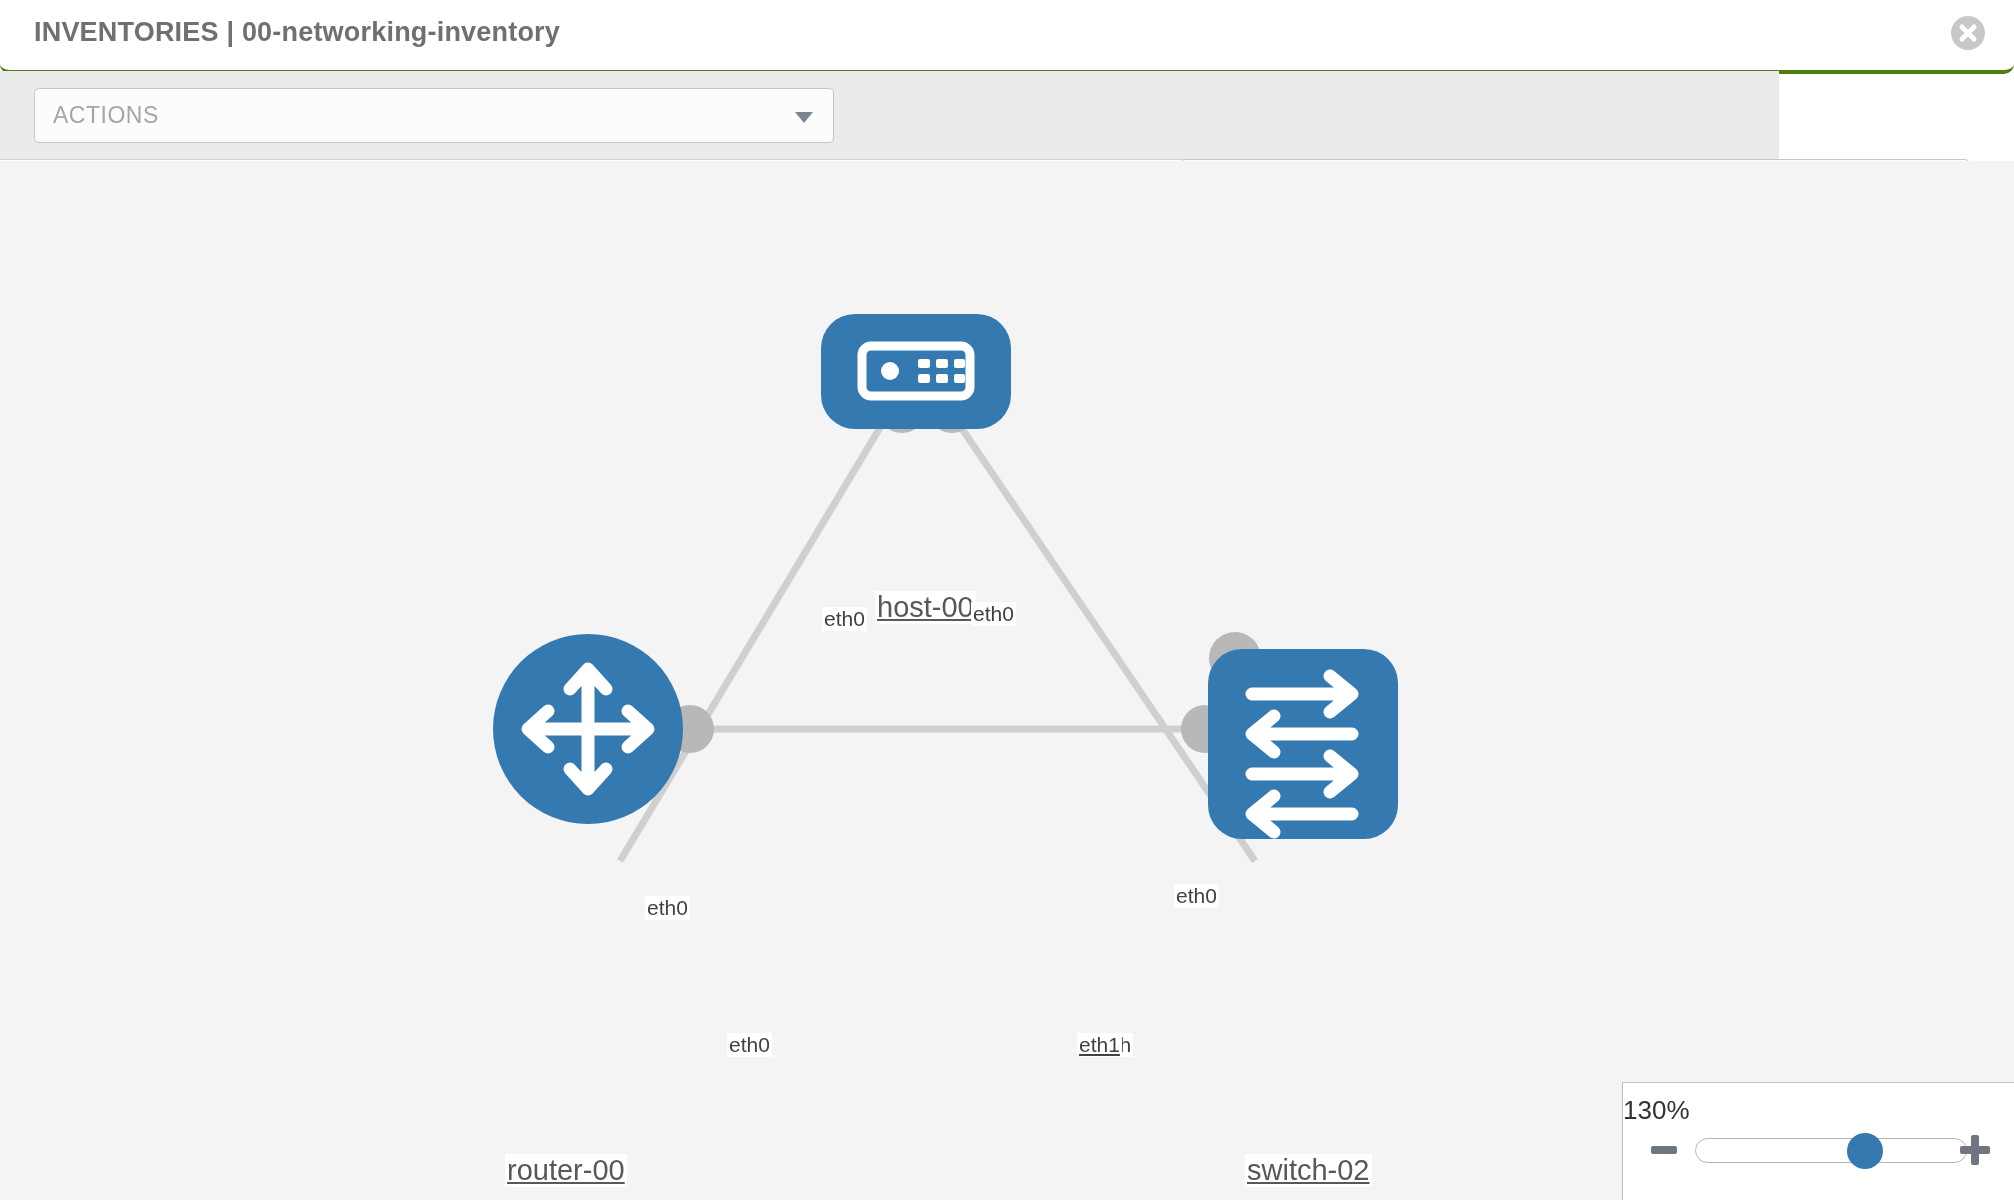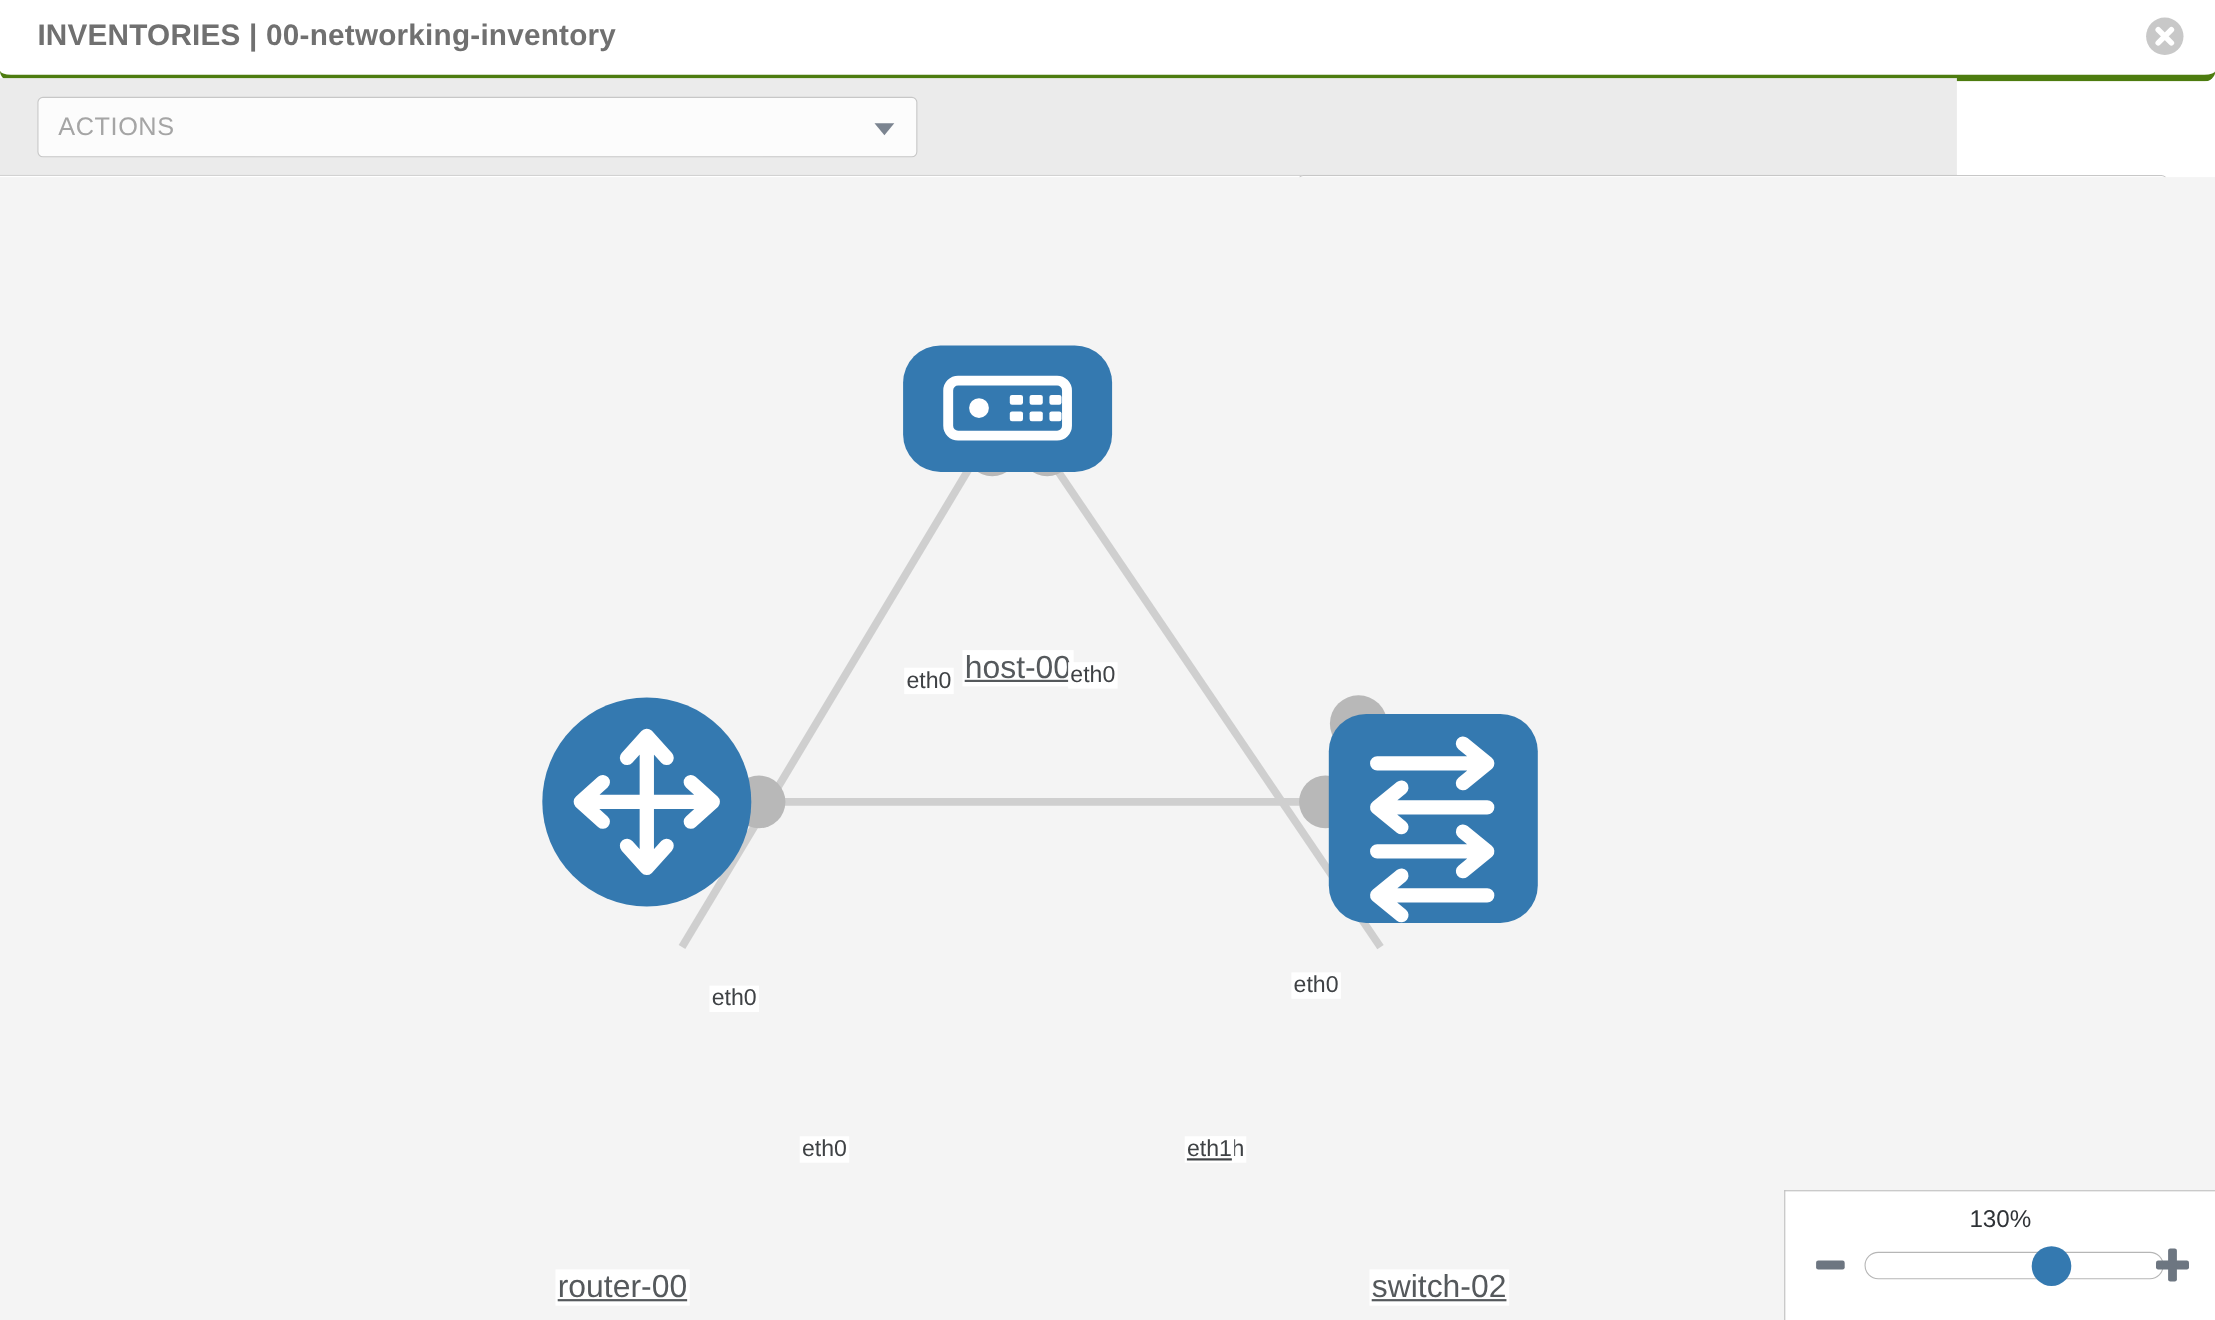--- a/index.html
+++ b/index.html
@@ -18,21 +18,21 @@
     height: 1200px;
     background: #ffffff;
   }
 
   
   .header {
     position: absolute;
     left: 0; top: 0;
     width: 2014px; height: 74px;
     background: #ffffff;
-    border-bottom: 6px solid #4d7c0f;
+    border-bottom: 4px solid #4d7c0f;
     border-radius: 10px;
   }
   .header-title {
     position: absolute;
     left: 34px; top: 17px;
     font-size: 27px;
     font-weight: bold;
     color: #707070;
     letter-spacing: 0.2px;
     white-space: nowrap;
@@ -137,22 +137,22 @@
     left: 1622px; top: 1082px;
     width: 392px; height: 118px;
     background: #ffffff;
     border: 1px solid #bdbdbd;
     border-right: none;
     border-bottom: none;
   }
   .zoom-pct {
     position: absolute;
     left: 0; right: 0; top: 12px;
-    text-align: center;
-    font-size: 22px;
+    text-align: left;
+    font-size: 26px;
     color: #2f3337;
   }
   .zoom-minus {
     position: absolute;
     left: 28px; top: 63px;
     width: 26px; height: 8px;
     background: #6d7681;
     border-radius: 2px;
     cursor: pointer;
   }

